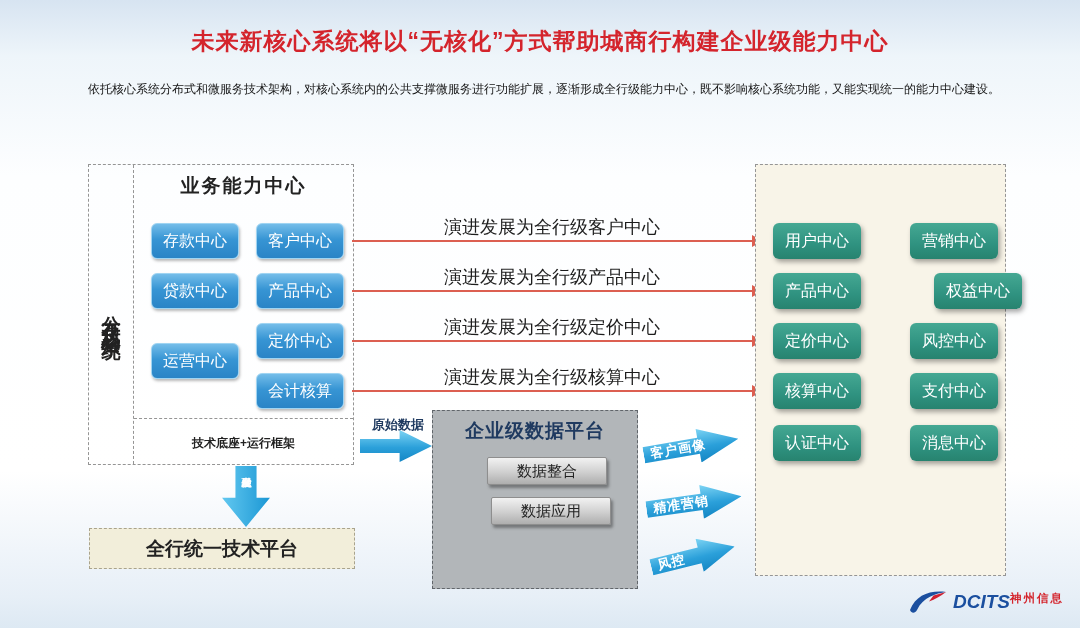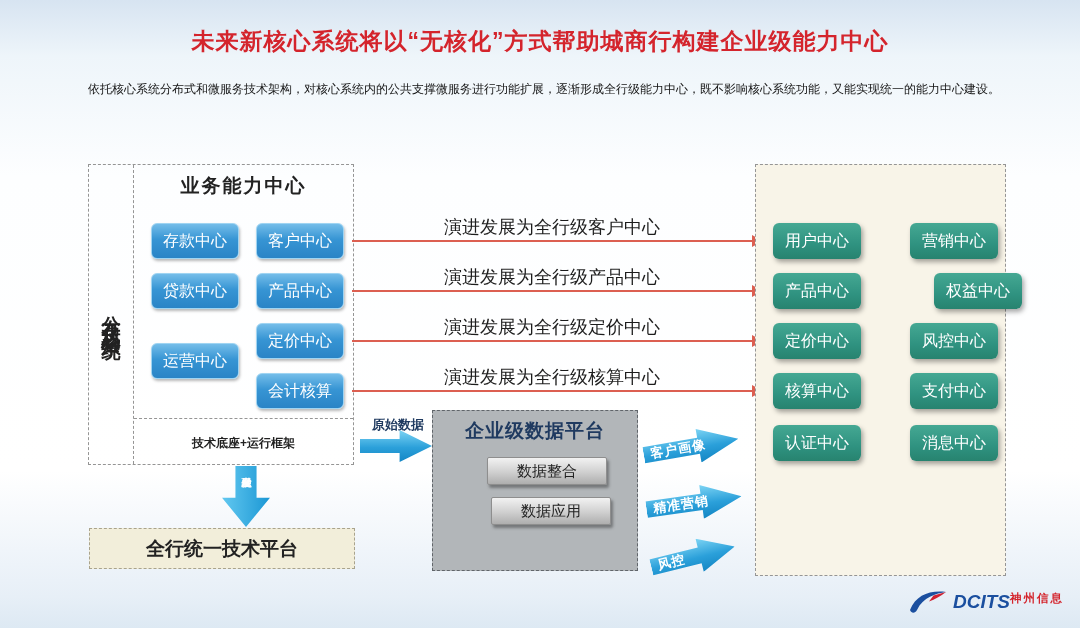--- a/index.html
+++ b/index.html
@@ -45,21 +45,21 @@
     border-left:11px solid #dc5f51;border-top:6px solid transparent;border-bottom:6px solid transparent;}
 
   .right-box{position:absolute;left:755px;top:164px;width:251px;height:412px;background:#f8f4e8;}
   .rb-header{position:absolute;left:0;right:0;top:10px;text-align:center;
     font-size:19px;font-weight:bold;color:#222;letter-spacing:1px;}
 
   .raw-label{position:absolute;left:372px;top:416px;font-size:13px;font-weight:bold;color:#1f3a60;text-align:center;}
   .blue-arrow-right{position:absolute;background:linear-gradient(180deg,#7dd4f4 0%,#2ba0da 55%,#1486c4 100%);
     clip-path:polygon(0 28%,55% 28%,55% 0,100% 50%,55% 100%,55% 72%,0 72%);}
 
-  .gray-box{position:absolute;left:432px;top:410px;width:206px;height:161px;
+  .gray-box{position:absolute;left:432px;top:410px;width:206px;height:179px;
     background:#b2b6b9;border:1px dashed #60656a;}
   .gb-title{position:absolute;left:0;right:0;top:7px;text-align:center;
     font-size:19px;font-weight:bold;color:#1f3a60;letter-spacing:1px;}
   .gb-bar{position:absolute;width:120px;height:28px;border:1px solid #8e8e8e;border-radius:2px;
     background:linear-gradient(180deg,#f2f2f2 0%,#cfcfcf 55%,#aeaeae 100%);
     box-shadow:2px 3px 3px rgba(0,0,0,.35);display:flex;align-items:center;justify-content:center;
     font-size:15px;color:#222;}
 
   .out-arrow{position:absolute;height:34px;
     background:linear-gradient(180deg,#7dd4f4 0%,#2ba0da 55%,#1486c4 100%);

